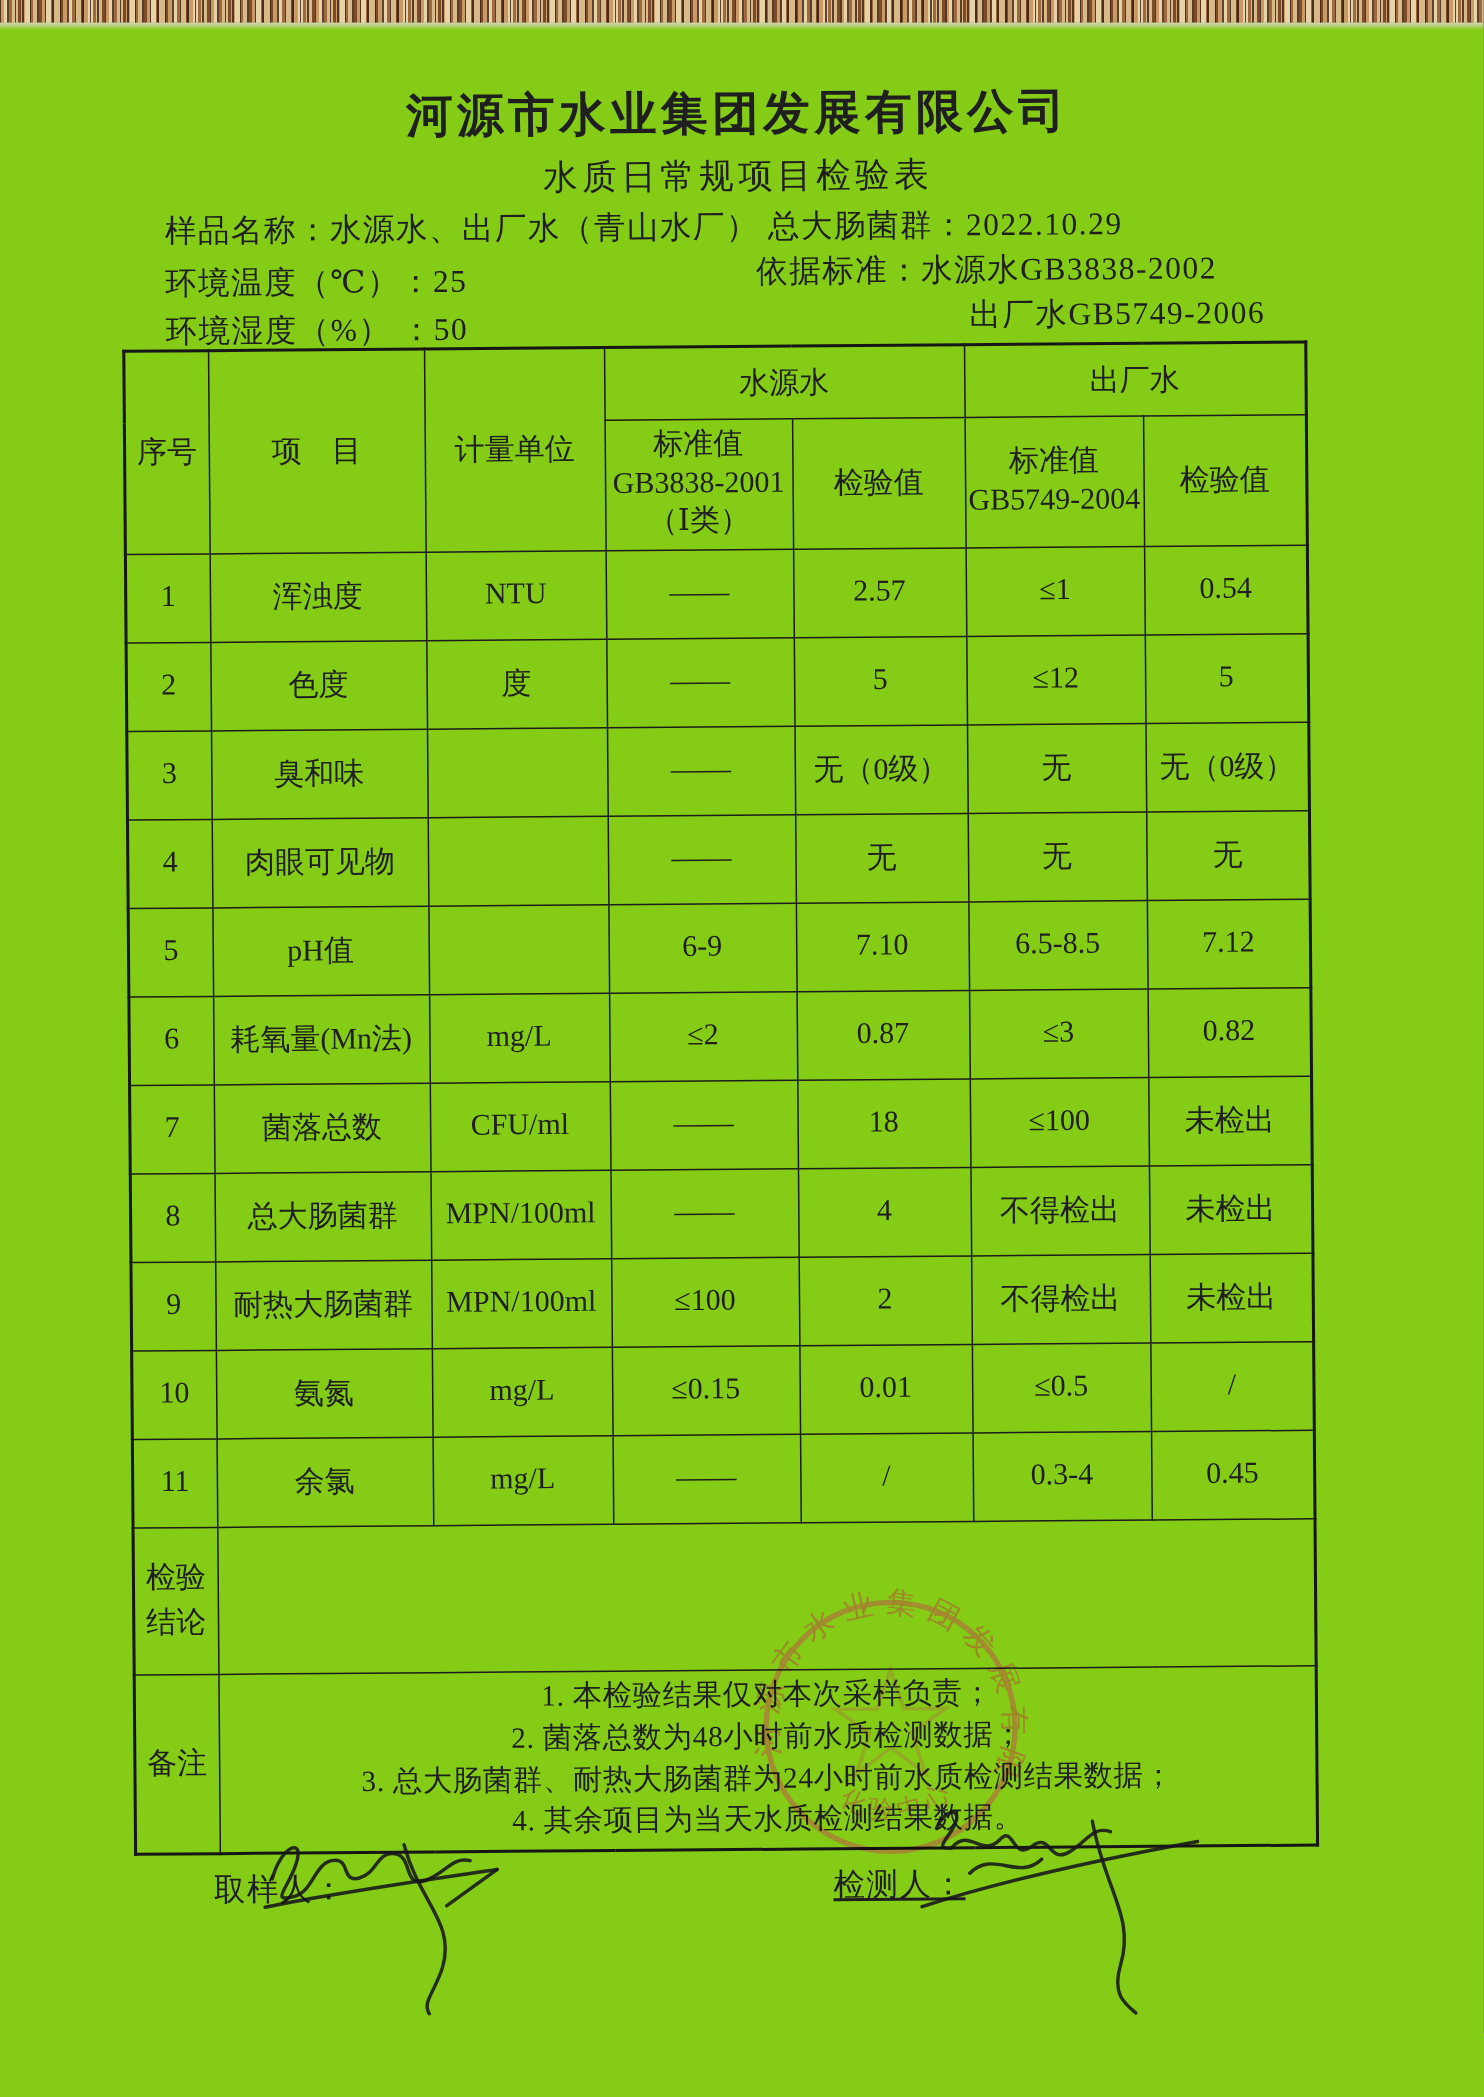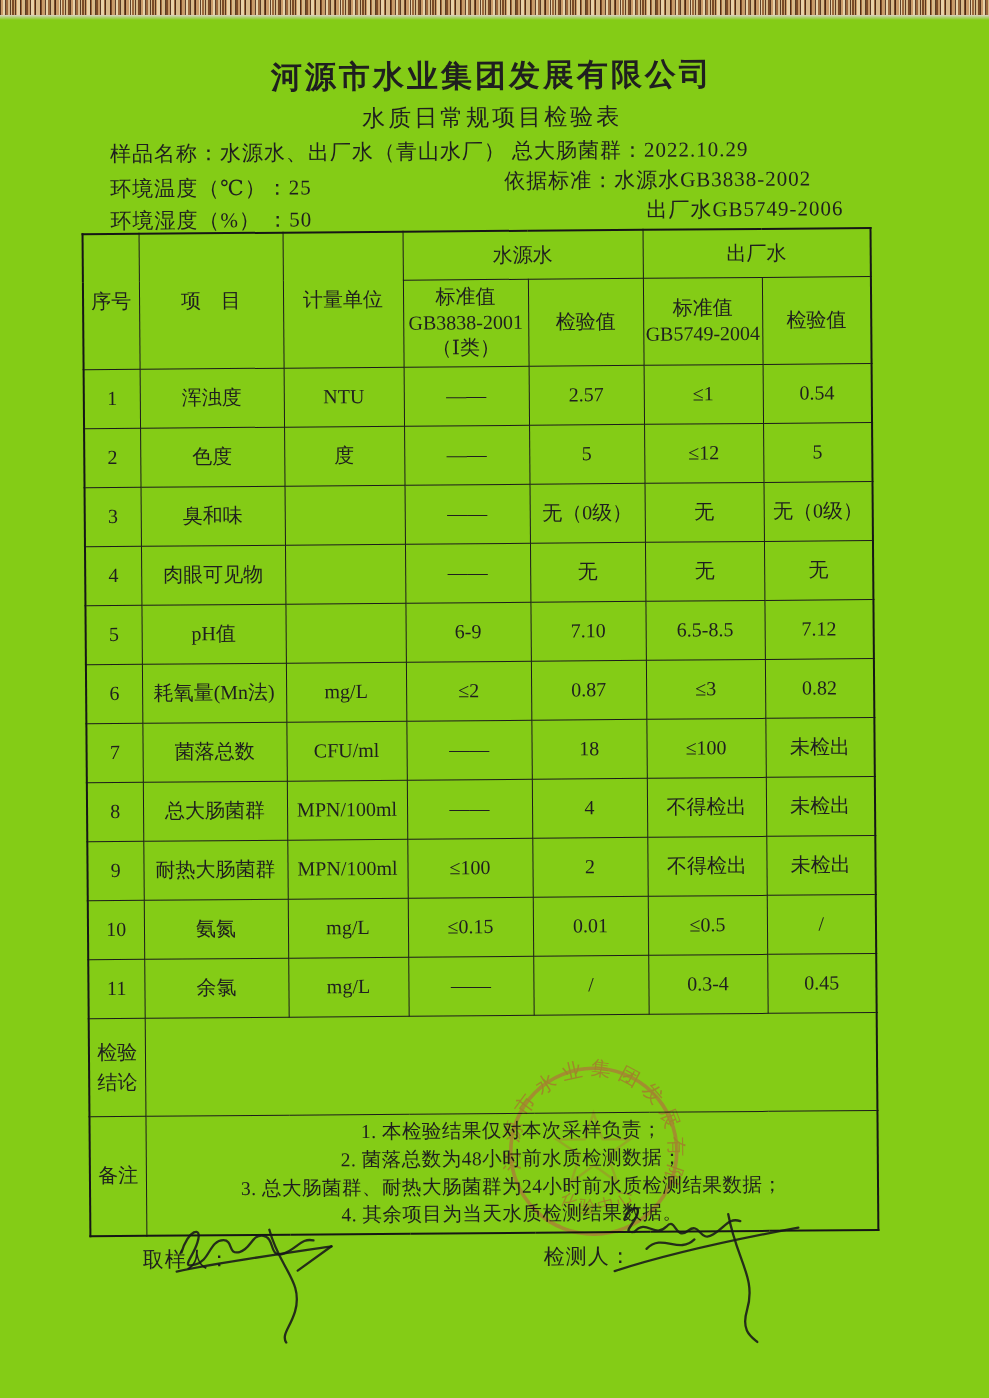--- a/index.html
+++ b/index.html
@@ -45,21 +45,21 @@
   .r-data{height:59px;}
   .r-conc{height:98px;}
   .r-rem{height:120px;}
   .sub-small{font-size:18.5px;line-height:1.28;}
   td.item-cell{text-align:left;padding-left:9px;}
   td.rem-cell{text-align:left;vertical-align:middle;padding:6px 4px 6px 10px;}
   .rem-line{font-size:19.5px;line-height:1.42;letter-spacing:.5px;white-space:nowrap;}
   .conc-label{line-height:1.5;font-size:20px;}
 
   .footline{position:absolute;top:1243px;font-size:21px;letter-spacing:1px;z-index:3;}
-  .f1{left:100px;margin-left:36px;} .f2{left:537px;}
+  .f1{left:100px;margin-left:36px;} .f2{left:549px;text-decoration:underline;}
 
   .sig{position:absolute;z-index:6;}
   .sig path{fill:none;stroke:#17171a;stroke-width:2.3;stroke-linecap:round;opacity:.88;}
   .stamp{position:absolute;left:478px;top:1042px;z-index:5;mix-blend-mode:multiply;}
 </style>
 </head>
 <body>
 
 <div class="canvas">
   <div class="wood"></div>

